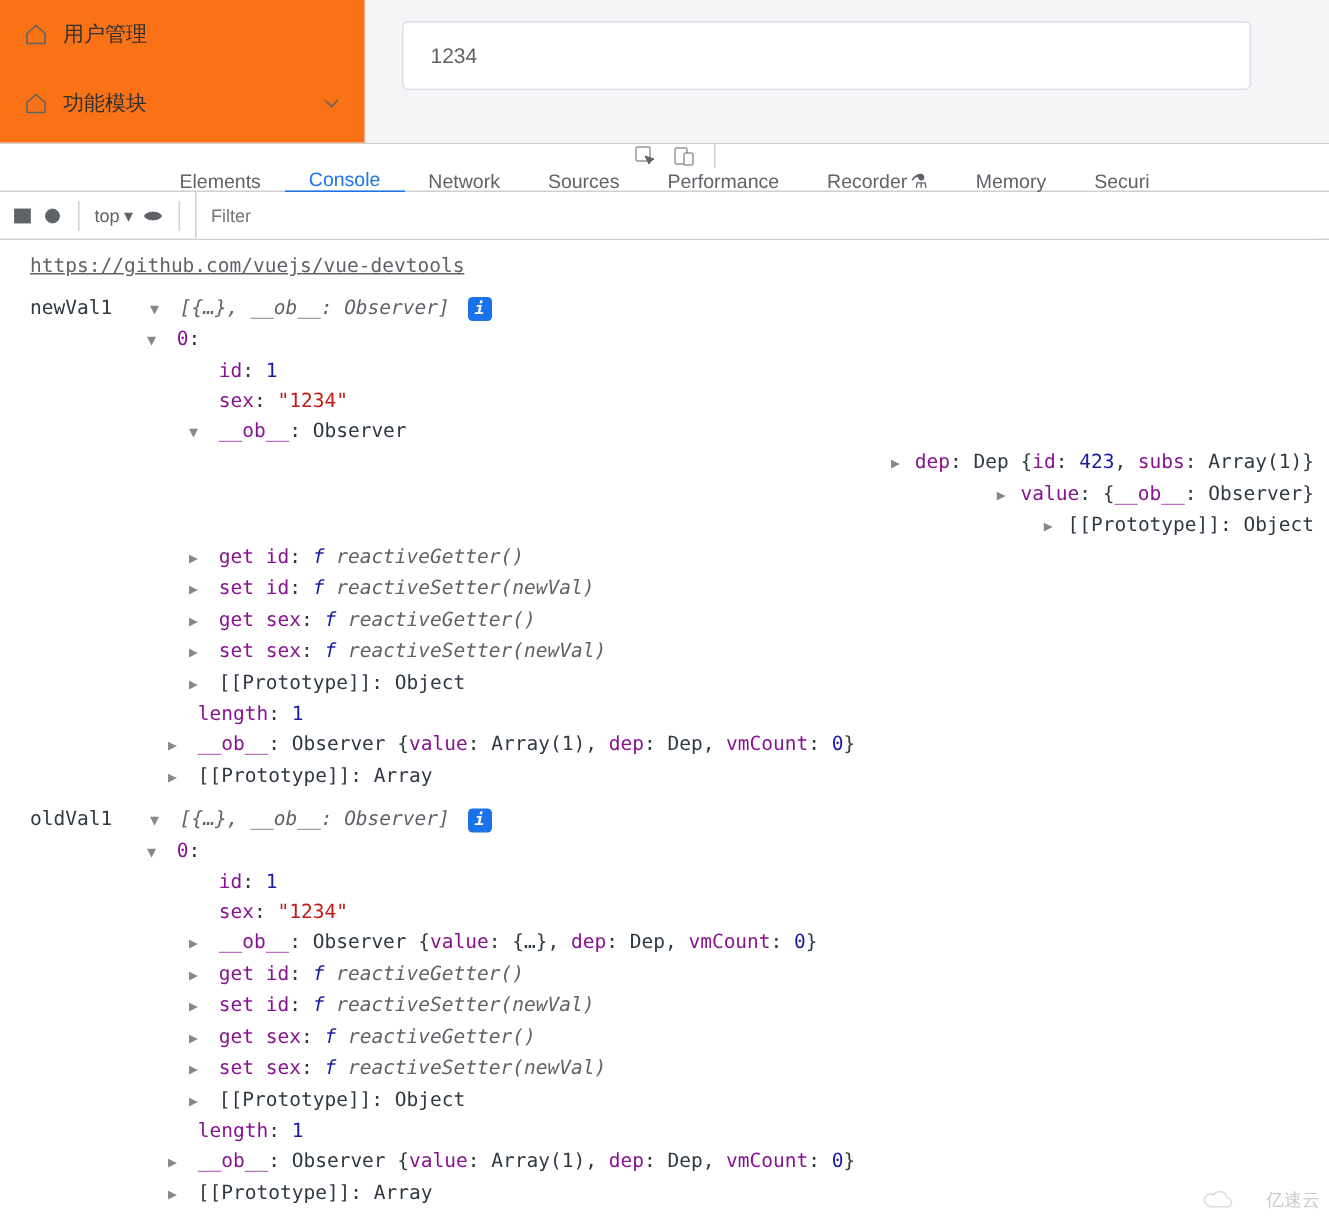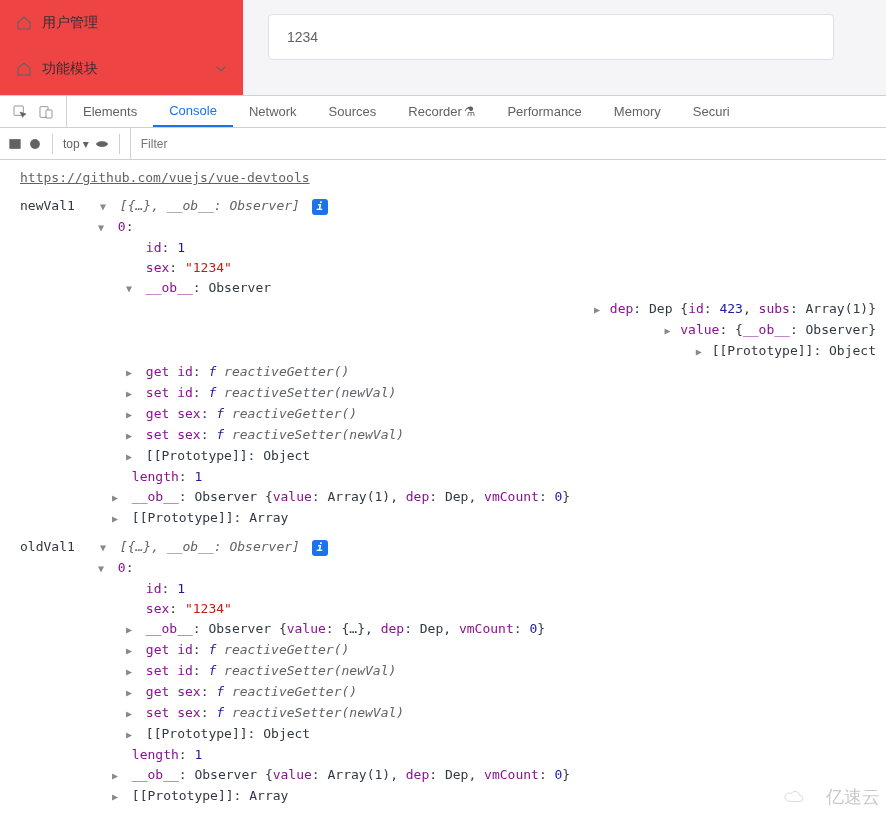--- a/index.html
+++ b/index.html
@@ -1,26 +1,26 @@
 <!DOCTYPE html>
 <html><head>
 <meta charset="utf-8">
 <style>
   * { box-sizing: border-box; margin: 0; padding: 0; }
   body { font-family: -apple-system, "Segoe UI", Arial, sans-serif; font-size: 13px; color: #333; width: 886px; height: 813px; overflow: hidden; background: #fff; }
   .app-top { display: flex; height: 96px; border-bottom: 1px solid #d0d0d0; }
-  .sidebar { width: 244px; background: #ef4444; padding: 0; border-right: 1px solid #eee; }
+  .sidebar { width: 244px; background: #f97316; padding: 0; border-right: 1px solid #eee; }
   .sidebar-item { display: flex; align-items: center; gap: 10px; padding: 14px 16px; color: #303133; font-size: 14px; cursor: pointer; position: relative; }
   .sidebar-item svg { width: 16px; height: 16px; stroke: #606266; fill: none; stroke-width: 1.6; }
   .sidebar-item .chev { position: absolute; right: 14px; }
   .content-area { flex: 1; background: #f5f5f7; padding: 10px 24px; display: flex; align-items: flex-start; }
   .input-box { width: 566px; background: #fff; border: 1px solid #dcdfe6; border-radius: 4px; padding: 14px 18px; font-size: 14px; color: #606266; margin-top: 4px; }
 
   .devtools { height: 717px; display: flex; flex-direction: column; }
-  .dt-tabs { display: flex; align-items: center; height: 32px; border-bottom: 1px solid #d0d0d0; font-size: 13px; color: #5f6368; }
+  .dt-tabs { display: flex; align-items: center; height: 32px; border-bottom: 1px solid #d0d0d0; font-size: 13px; color: #5f6368; flex-direction: column; }
   .dt-tabs .iconbox { display:flex; align-items:center; gap: 10px; padding: 0 12px; border-right: 1px solid #d0d0d0; height: 100%; }
   .dt-tabs .iconbox svg { width: 16px; height: 16px; stroke: #5f6368; }
   .dt-tab { padding: 0 16px; height: 100%; display:flex; align-items:center; cursor:pointer; }
   .dt-tab.active { color: #1a73e8; border-bottom: 2px solid #1a73e8; }
   .dt-toolbar { display: flex; align-items: center; height: 32px; border-bottom: 1px solid #d0d0d0; gap: 6px; padding: 0 8px; color: #5f6368; }
   .dt-toolbar svg { width: 14px; height: 14px; stroke: #5f6368; fill: #5f6368; }
   .dt-toolbar .sep { width: 1px; height: 20px; background: #d0d0d0; margin: 0 4px; }
   .dt-toolbar .top-select { display:flex; align-items:center; gap:3px; font-size:12px; cursor:pointer;}
   .dt-filter { flex: 1; border: none; border-left: 1px solid #d0d0d0; height: 100%; padding: 0 10px; font-size: 12px; color: #5f6368; outline:none; }
 
@@ -38,21 +38,21 @@
   .m-str { color: #c41a16; }
   .m-type { color: #303942; }
   .m-fn { color: #1a1aa6; font-style: italic;}
   .m-fn-i { color: #5f6368; font-style: italic; }
   .m-sym { font-style: italic; color: #5f6368; }
   .info-icon { display:inline-flex; width:16px; height:16px; background:#1a73e8; border-radius:3px; color:#fff; align-items:center; justify-content:center; font-size:11px; font-style:italic; font-weight:bold; margin-left:4px; }
   .indent-a { padding-left: 78px; }
   .indent-b { padding-left: 92px; }
   .indent-c { padding-left: 106px; }
   .indent-d { padding-left: 120px; text-align: right; }
-  .watermark { position: fixed; right: 6px; bottom: 4px; opacity: 0.35; font-size: 18px; color:#666; display:flex; align-items:center; gap:20px;}
+  .watermark { position: fixed; right: 6px; bottom: 4px; opacity: 0.35; font-size: 12px; color:#666; display:flex; align-items:center; gap:20px;}
   .watermark svg { width: 24px; height: 18px; }
 </style>
 </head>
 <body>
 
 <div class="app-top">
   <div class="sidebar">
     <div class="sidebar-item">
       <svg viewBox="0 0 24 24">
           <path d="M3 11 L12 3 L21 11 V21 H3 Z"></path>
@@ -84,22 +84,22 @@
       <svg viewBox="0 0 24 24" fill="none">
           <rect x="3" y="4" width="12" height="16" rx="1"></rect>
           <rect x="12" y="9" width="9" height="12" rx="1" fill="#fff"></rect>
         </svg>
     </div>
     <div id="tabs-container" style="display: flex; height: 100%;">
         <div class="dt-tab">Elements</div>
         <div class="dt-tab active">Console</div>
         <div class="dt-tab">Network</div>
         <div class="dt-tab">Sources</div>
+        <div class="dt-tab">Performance</div>
         <div class="dt-tab">Recorder<span style="margin-left: 2px;"> ⚗</span></div>
-        <div class="dt-tab">Performance</div>
         <div class="dt-tab">Memory</div>
         <div class="dt-tab">Securi</div>
       </div>
   </div>
 
   <div class="dt-toolbar">
     <svg viewBox="0 0 24 24" fill="none">
         <rect x="3" y="4" width="18" height="16"></rect>
         <path d="M9 10l4 2-4 2z" fill="#5f6368"></path>
       </svg>

